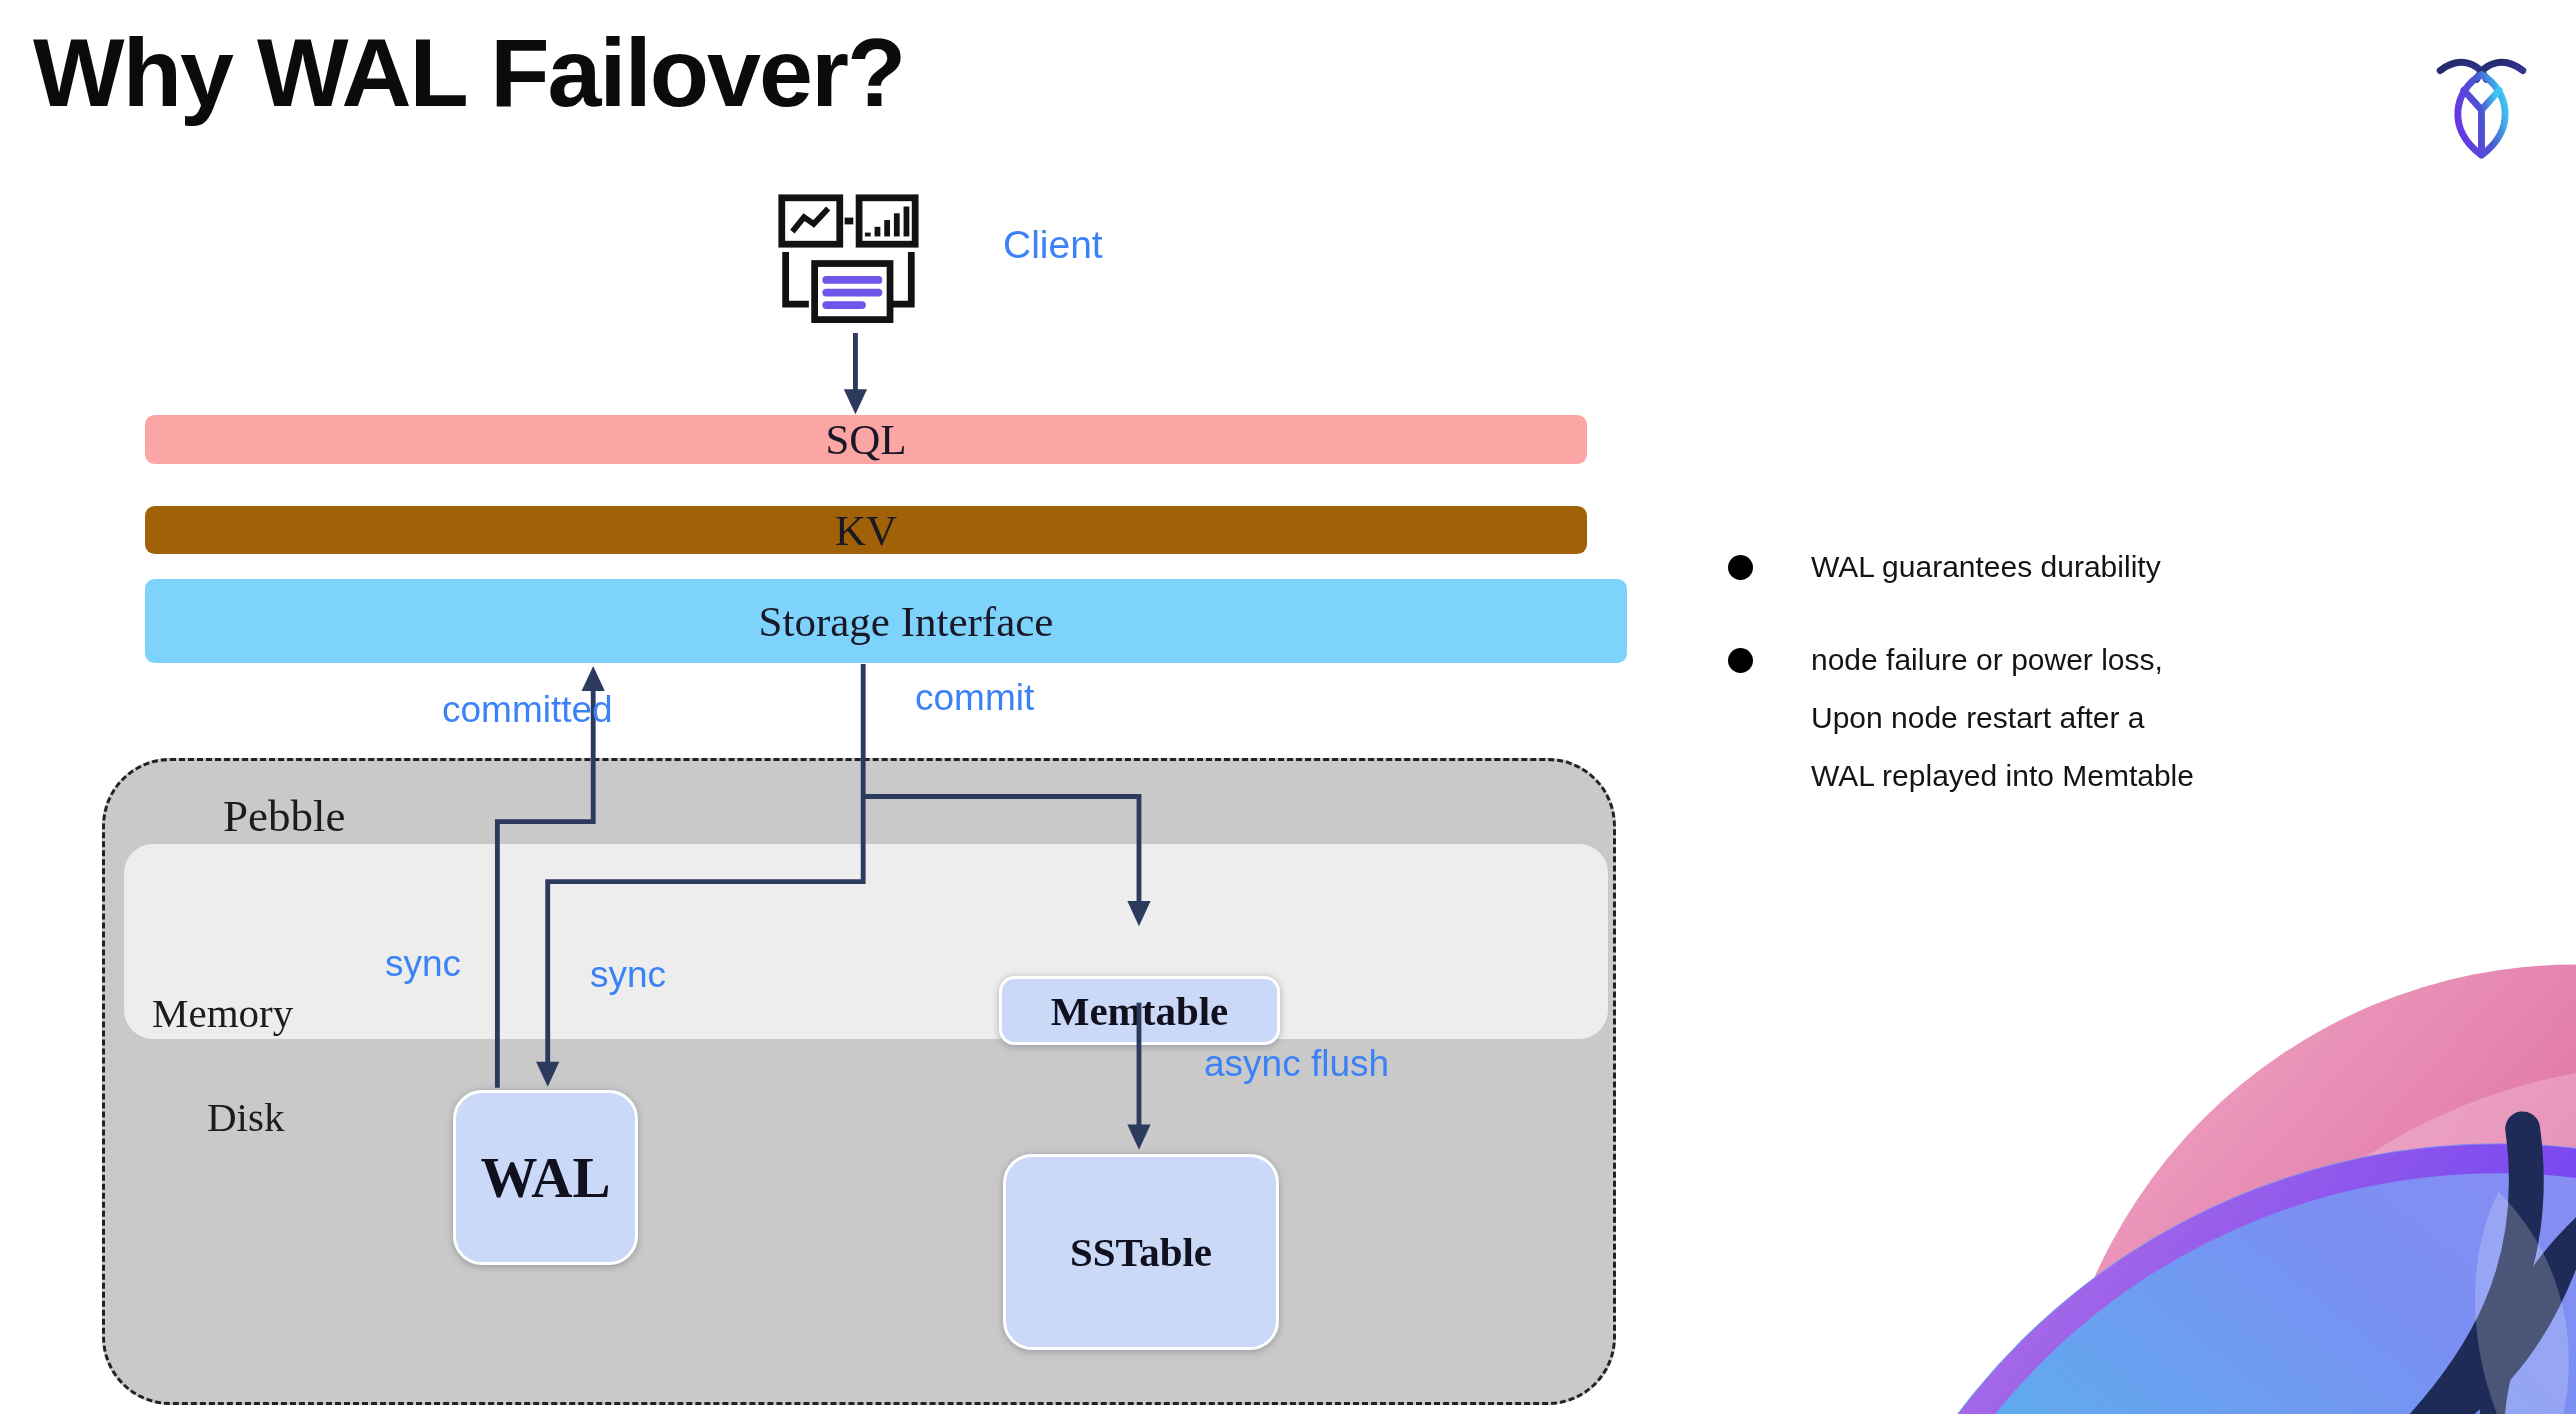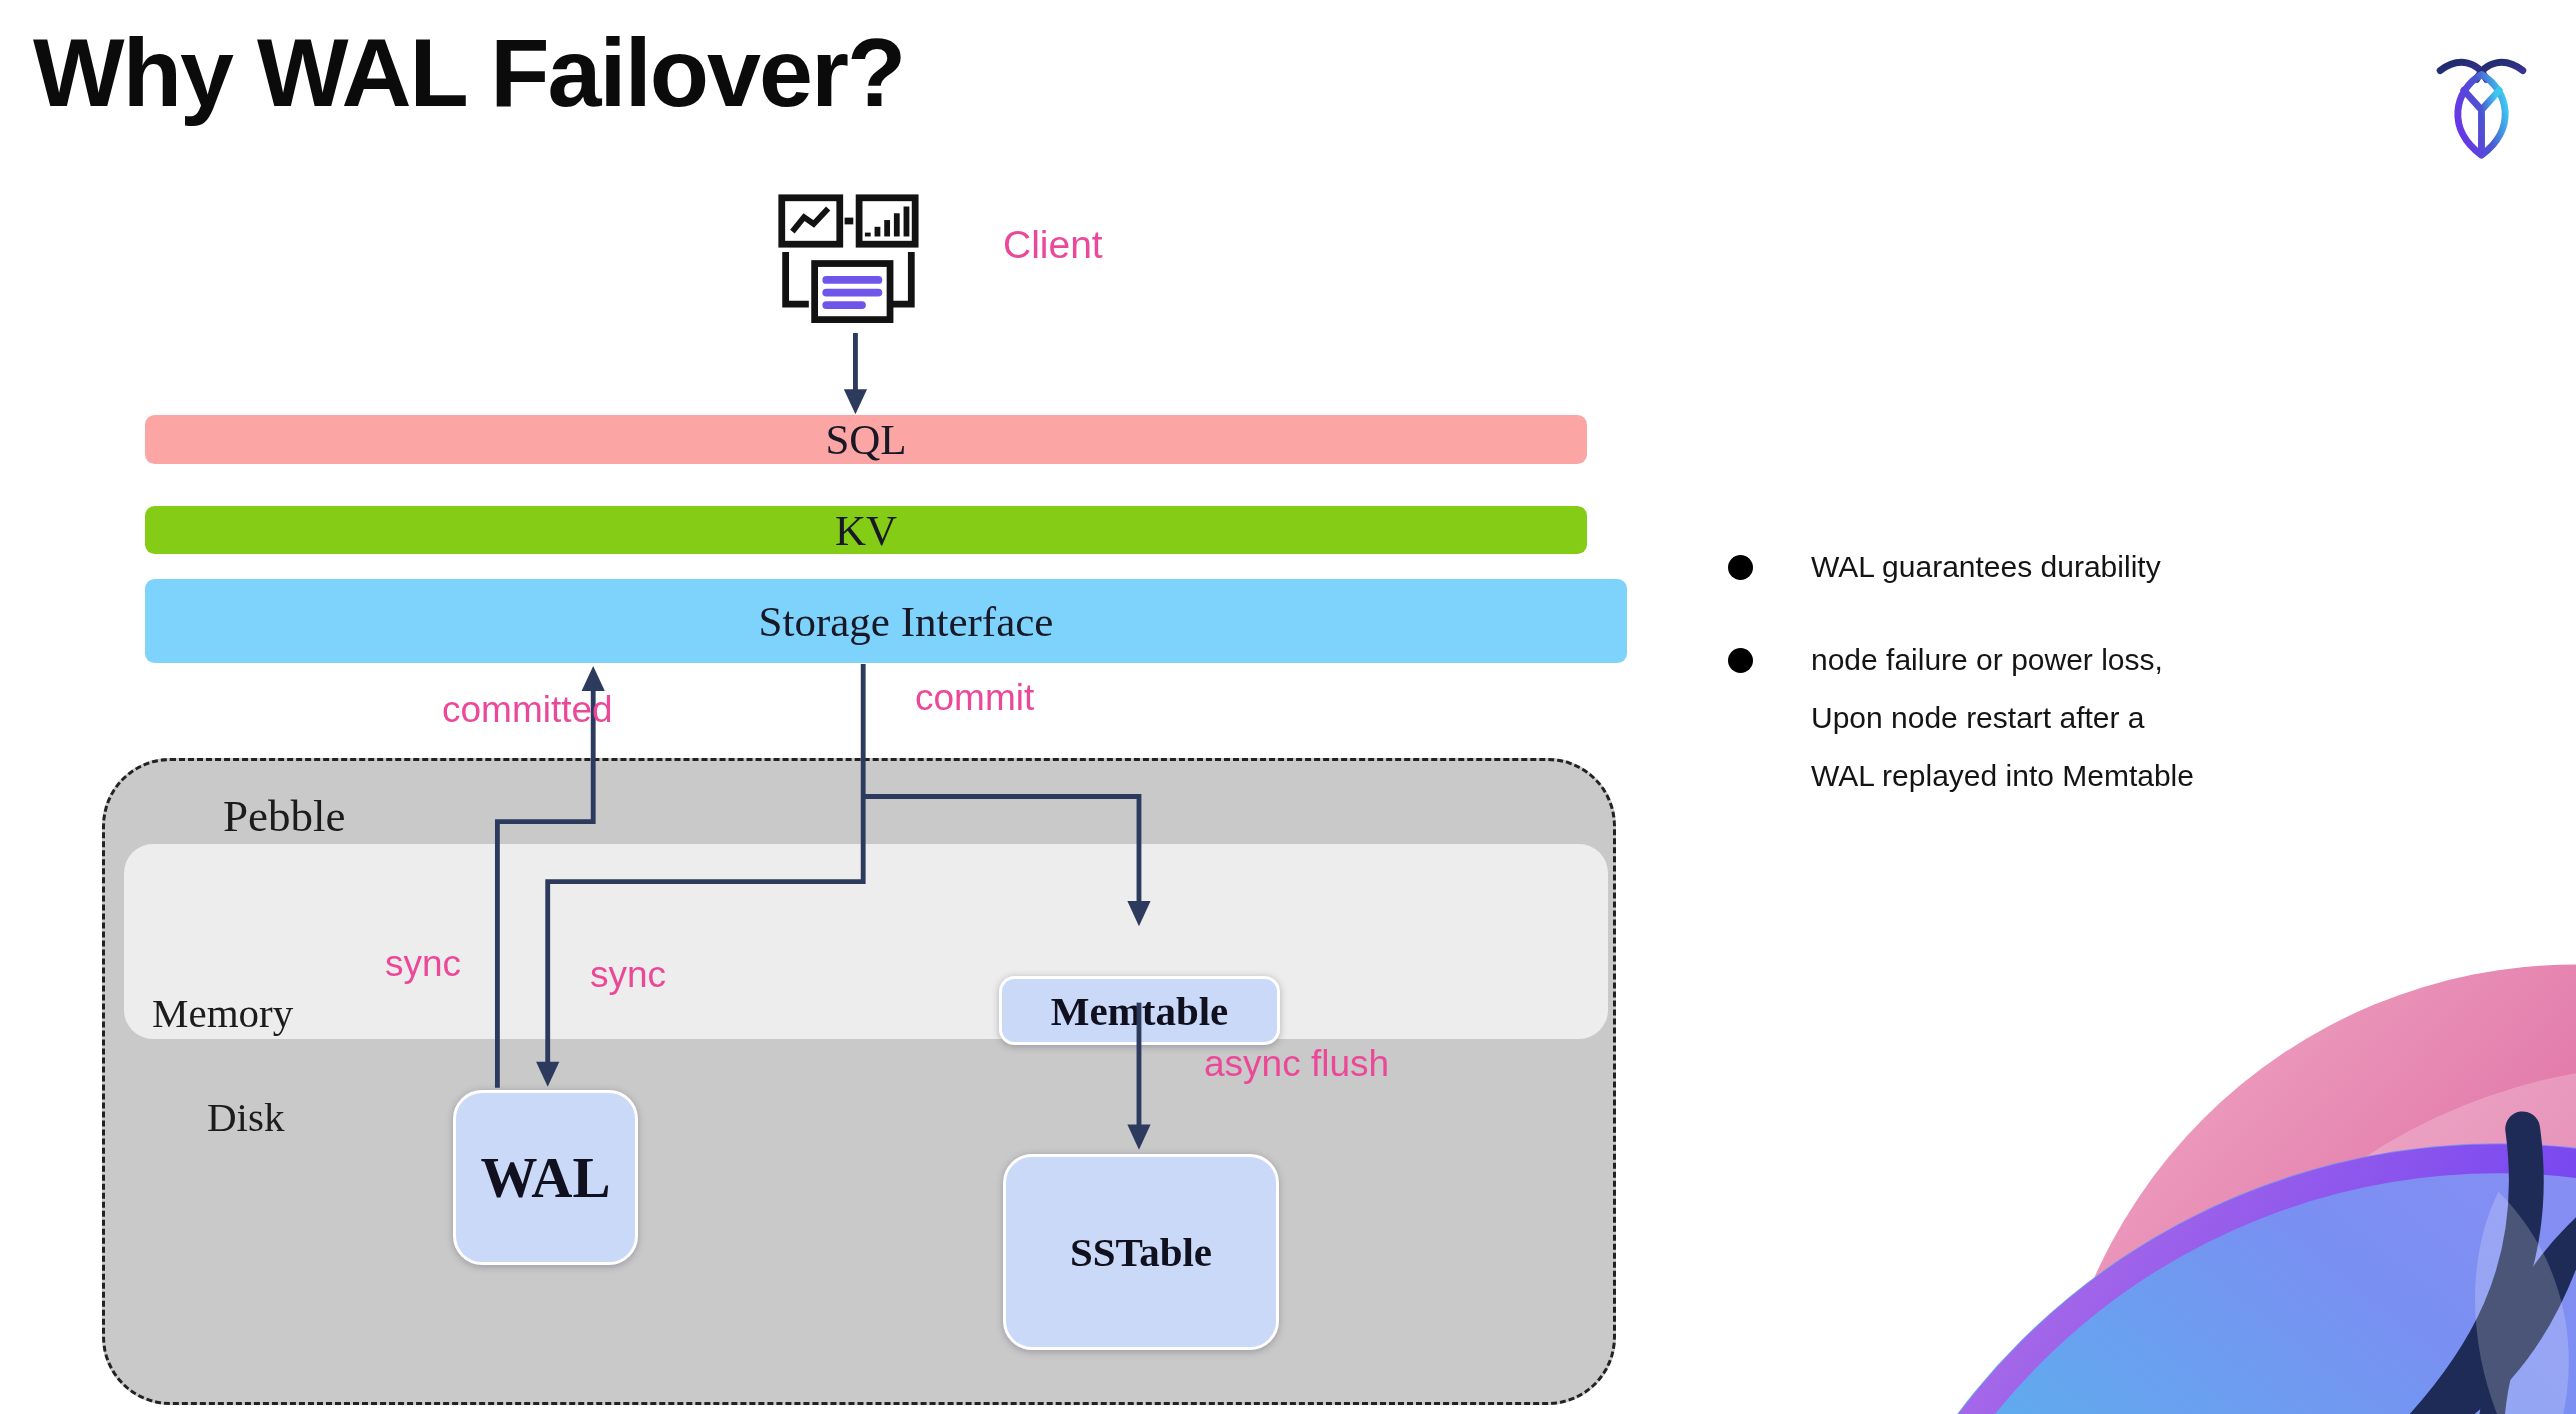--- a/index.html
+++ b/index.html
@@ -11,38 +11,38 @@
 
   
   #title{
     left:33px;top:17.4px;width:1355px;
     font-size:97px;font-weight:800;letter-spacing:-1.9px;
     color:#0b0b0b;font-family:"Liberation Sans",sans-serif;
   }
 
   
   .annot{
-    font-family:"Liberation Sans",sans-serif;font-size:37px;color:#ec4899;
+    font-family:"Liberation Sans",sans-serif;font-size:37px;color:#3b82f6;
     white-space:nowrap;
   }
   #client-label{left:1003px;top:223px;font-size:39px;}
   #lbl-committed{left:403px;top:689px;margin-left:39px;}
   #lbl-commit{left:915px;top:677px;}
   #lbl-sync-left{left:385px;top:943px;}
   #lbl-sync-right{left:590px;top:954px;}
   #lbl-async{left:1204px;top:1043px;}
 
   
   .layer{
     left:145px;width:1442px;border-radius:9.7px;
     display:flex;align-items:center;justify-content:center;
     font-family:"Liberation Serif",serif;font-size:43px;color:#181826;
   }
   #layer-sql{top:415px;height:49px;background:#fca5a5;}
-  #layer-kv{top:506px;height:48px;background:#84cc16;}
+  #layer-kv{top:506px;height:48px;background:#a16207;}
   #layer-storage{top:579px;height:84px;background:#7dd3fc;padding-left:40px;}
 
   
   #pebble{
     left:102px;top:758px;width:1514px;height:647px;
     background:#c9c9c9;border:3.9px dashed #222;border-radius:68px;
     box-sizing:border-box;
   }
   #memory-band{
     left:124px;top:844px;width:1484px;height:195px;

